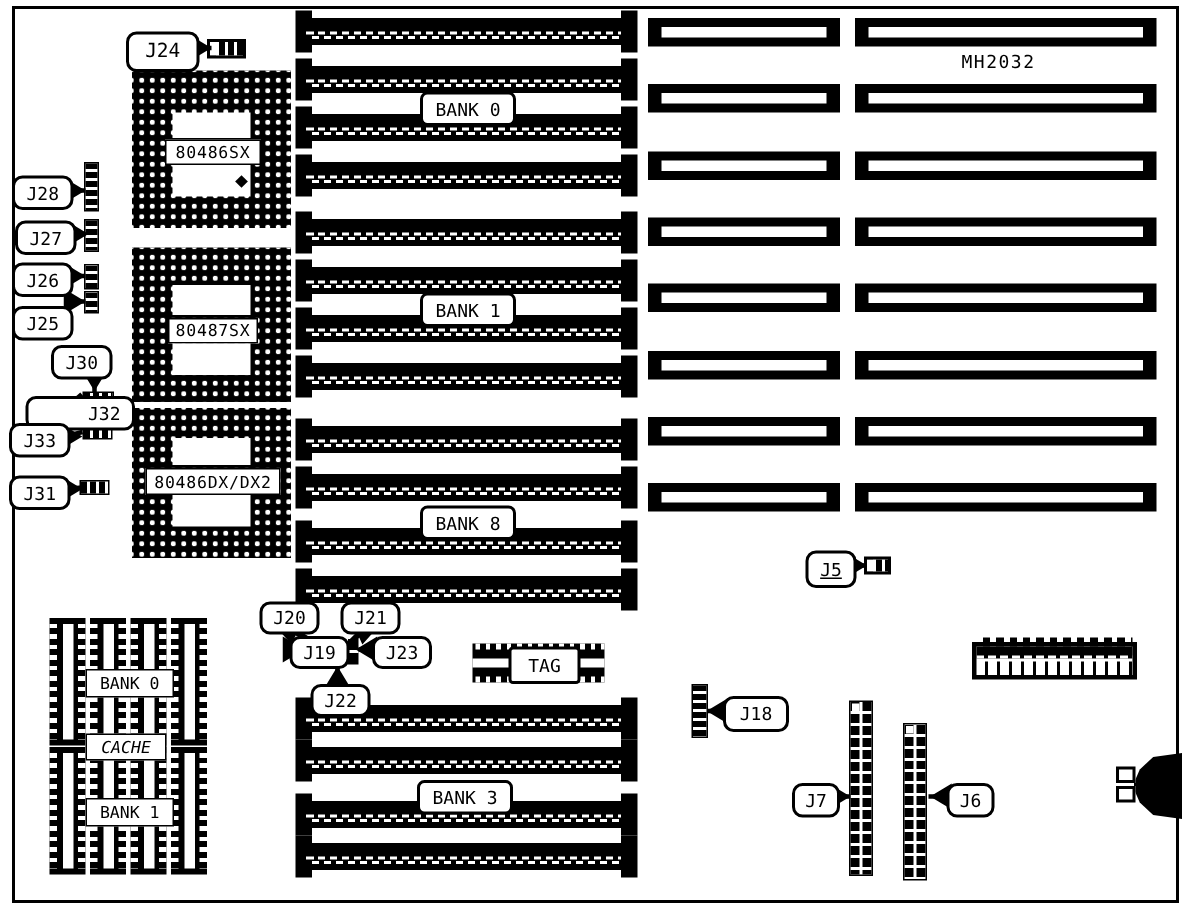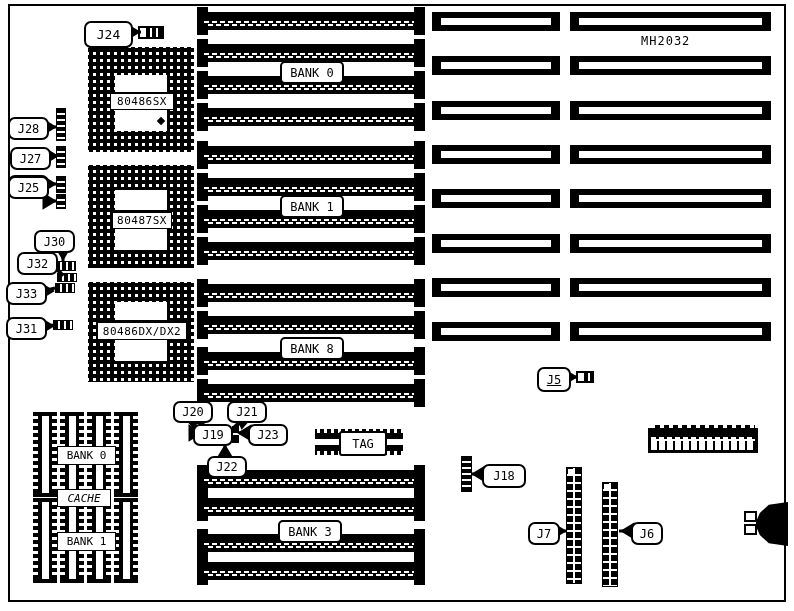--- a/index.html
+++ b/index.html
@@ -108,21 +108,21 @@
     <div class="pga-win" style="left:27px;top:28px;width:52px;height:17px;"></div>
     <div class="cpu-name" style="left:22px;top:46px;width:62px;height:15px;">80486SX</div>
     <div class="pga-win" style="left:27px;top:63px;width:52px;height:21px;"></div>
     <div class="pin1-dot" style="left:70px;top:71px;"></div>
   </div>
   <div class="abs pga" style="left:88px;top:165px;width:106px;height:103px;">
     <div class="pga-win" style="left:27px;top:25px;width:52px;height:20px;"></div>
     <div class="cpu-name" style="left:24px;top:47px;width:58px;height:15px;">80487SX</div>
     <div class="pga-win" style="left:27px;top:64px;width:52px;height:21px;"></div>
   </div>
-  <div class="abs pga" style="left:88px;top:282px;width:106px;height:100px;text-decoration:underline;">
+  <div class="abs pga" style="left:88px;top:272px;width:106px;height:100px;text-decoration:underline;">
     <div class="pga-win" style="left:27px;top:20px;width:52px;height:18px;"></div>
     <div class="cpu-name" style="left:9px;top:40px;width:88px;height:16px;">80486DX/DX2</div>
     <div class="pga-win" style="left:27px;top:58px;width:52px;height:21px;"></div>
   </div>
 
   <div class="abs simm" style="left:197px;top:7px;">
       <div class="clip"></div>
       <div class="bar"></div>
       <div class="clip r"></div>
     </div>
@@ -342,23 +342,23 @@
           <line x1="632" y1="531" x2="619" y2="531"></line>
           <polygon points="633,525 633,537 623,531"></polygon>
         </g>
     </g>
   </svg>
 
   <div class="abs callout big" style="left:84px;top:21px;width:45px;height:23px;">J24</div>
   <div class="abs callout" style="left:8px;top:117px;width:37px;height:19px;">J28</div>
   <div class="abs callout" style="left:10px;top:147px;width:37px;height:19px;">J27</div>
   <div class="abs callout" style="left:8px;top:175px;width:37px;height:19px;">J26</div>
-  <div class="abs callout" style="left:8px;top:176px;width:37px;height:19px;">J25</div>
+  <div class="abs callout" style="left:8px;top:204px;width:37px;height:19px;">J25</div>
   <div class="abs callout" style="left:34px;top:230px;width:37px;height:19px;">J30</div>
-  <div class="abs callout" style="left:17px;top:252px;width:37px;height:19px;">J32</div>
+  <div class="abs callout" style="left:17px;top:264px;width:37px;height:19px;padding-left:32px;">J32</div>
   <div class="abs callout" style="left:6px;top:282px;width:37px;height:19px;">J33</div>
   <div class="abs callout" style="left:6px;top:317px;width:37px;height:19px;">J31</div>
   <div class="abs callout" style="left:173px;top:401px;width:36px;height:18px;">J20</div>
   <div class="abs callout" style="left:227px;top:401px;width:36px;height:18px;">J21</div>
   <div class="abs callout" style="left:156px;top:424px;width:36px;height:18px;margin-left:37px;">J19</div>
   <div class="abs callout" style="left:248px;top:424px;width:36px;height:18px;">J23</div>
   <div class="abs callout" style="left:207px;top:456px;width:36px;height:18px;text-align:center;">J22</div>
   <div class="abs callout" style="left:537px;top:367px;width:30px;height:21px;text-decoration:underline;">J5</div>
   <div class="abs callout" style="left:482px;top:464px;width:40px;height:20px;">J18</div>
   <div class="abs callout" style="left:528px;top:522px;width:28px;height:19px;">J7</div>

